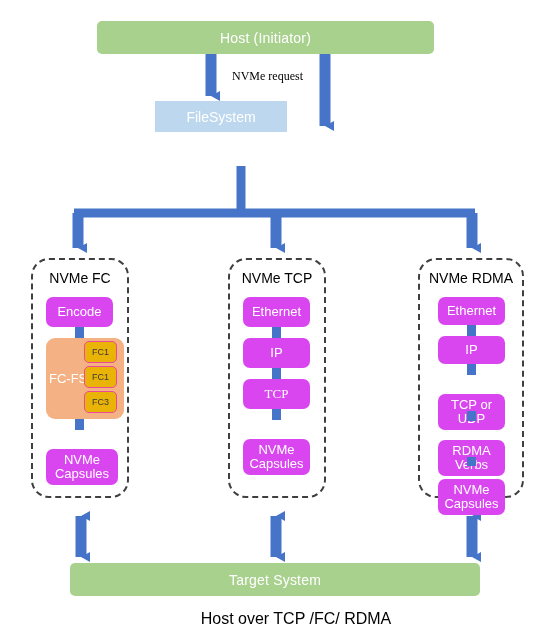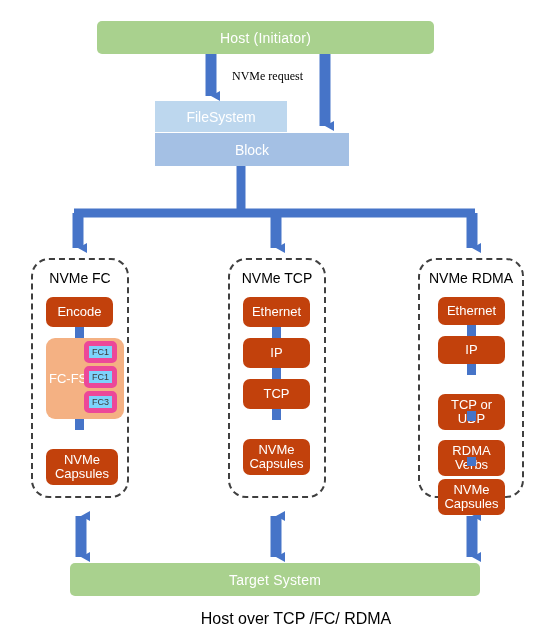--- a/index.html
+++ b/index.html
@@ -84,21 +84,21 @@
     width: 100%;
     text-align: center;
     color: #000000;
     font-size: 14px;
     white-space: nowrap;
   }
 
   
   .layer {
     position: absolute;
-    background: #c2410c;
+    background: #d946ef;
     border-radius: 7px;
     color: #ffffff;
     font-size: 13px;
     display: flex;
     align-items: center;
     justify-content: center;
     text-align: center;
     line-height: 1.08;
     box-sizing: border-box;
   }
@@ -112,22 +112,22 @@
     box-sizing: border-box;
   }
   .fcfs-label {
     position: absolute;
     color: #ffffff;
     font-size: 13px;
     white-space: nowrap;
   }
   .fc-chip {
     position: absolute;
-    background: #7dd3fc;
-    border: 5px solid #ec4899;
+    background: #eab308;
+    border: 1px solid #ec4899;
     border-radius: 5px;
     color: #3a3a3a;
     font-size: 9px;
     display: flex;
     align-items: center;
     justify-content: center;
     box-sizing: border-box;
   }
 
   
@@ -199,21 +199,20 @@
       <line x1="472" y1="516" x2="472" y2="557" stroke="#4674c8" stroke-width="11" marker-start="url(#ah-up)" marker-end="url(#ah-down)"></line>
     </g>
   </svg>
 
   <div class="greenbar" style="left:97px; top:21px; width:337px; height:33px;">Host (Initiator)</div>
 
   <div class="plain-label" style="left:232px; top:69px;font-family:Liberation Serif, serif;">NVMe request</div>
 
   <div class="fsbox" style="left:155px; top:101px; width:132px; height:31px;">FileSystem</div>
 
-  <div class="blockbox" style="left:155px; top:133px; width:194px; height:33px;">Block</div>
 
   <div class="proto-box" style="left:31px; top:258px; width:98px; height:240px;"></div>
   <div class="proto-title" style="left:31px; top:270px; width:98px;">NVMe FC</div>
 
   <div class="layer" style="left:46px; top:297px; width:67px; height:30px;">Encode</div>
 
   <div class="nub" style="left:75px; top:327px; width:9px; height:11px;"></div>
 
   <div class="fcfs" style="left:46px; top:338px; width:78px; height:81px;">
     <div class="fcfs-label" style="left:3px; top:33px;">FC-FS</div>
@@ -228,21 +227,21 @@
 
   <div class="proto-box" style="left:228px; top:258px; width:98px; height:240px;"></div>
   <div class="proto-title" style="left:228px; top:270px; width:98px;">NVMe TCP</div>
 
   <div class="layer" style="left:243px; top:297px; width:67px; height:30px;">Ethernet</div>
   <div class="nub" style="left:272px; top:327px; width:9px; height:11px;"></div>
 
   <div class="layer" style="left:243px; top:338px; width:67px; height:30px;">IP</div>
   <div class="nub" style="left:272px; top:368px; width:9px; height:11px;"></div>
 
-  <div class="layer" style="left:243px; top:379px; width:67px; height:30px;">TCP</div>
+  <div class="layer" style="left:243px; top:379px; width:67px; height:30px;font-family:Liberation Serif, serif;">TCP</div>
   <div class="nub" style="left:272px; top:409px; width:9px; height:11px;"></div>
 
   <div class="layer two-line" style="left:243px; top:420px; width:67px; height:36px;">NVMe Capsules</div>
 
   <div class="proto-box" style="left:418px; top:258px; width:106px; height:240px;"></div>
   <div class="proto-title" style="left:418px; top:270px; width:106px;">NVMe RDMA</div>
 
   <div class="layer" style="left:438px; top:297px; width:67px; height:28px;">Ethernet</div>
   <div class="nub" style="left:467px; top:325px; width:9px; height:11px;"></div>
 

